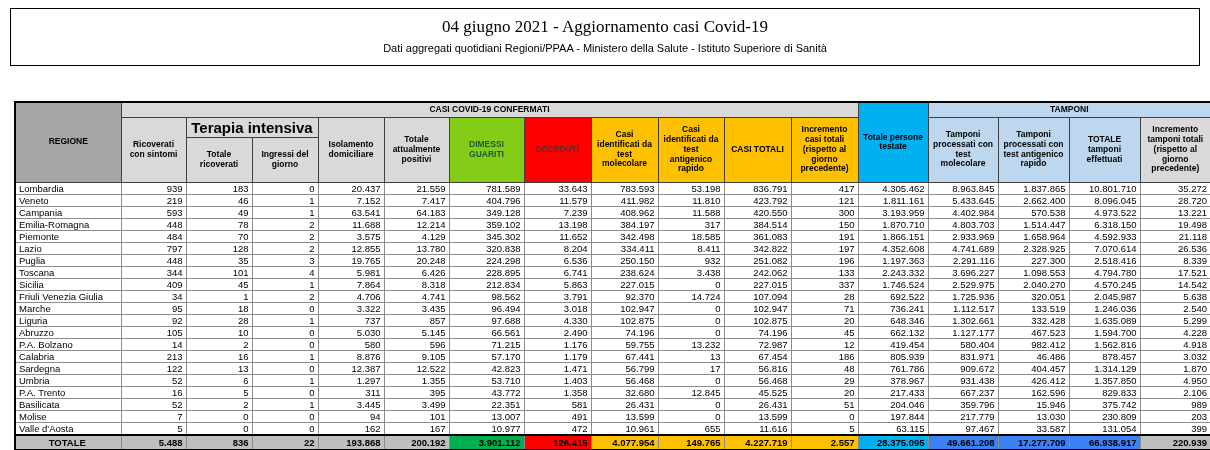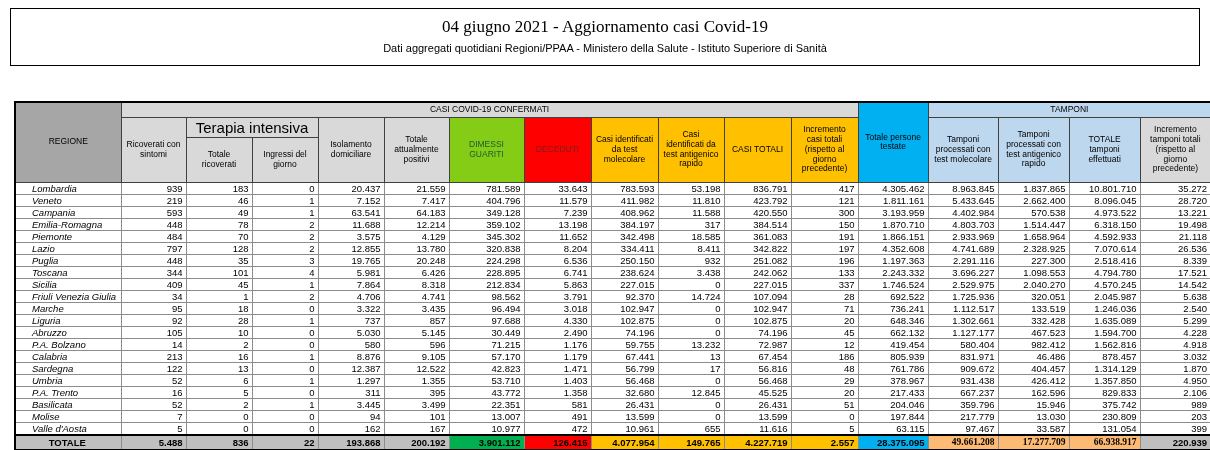--- a/index.html
+++ b/index.html
@@ -13,50 +13,50 @@
   }
   .title-line1 { font-size:17px;font-family:Liberation Serif, serif; }
   .title-line2 { font-size:11px; margin-top:5px; }
 
   .covid-table {
     margin:35px 0 0 14px; border-collapse:collapse; table-layout:fixed;
     width:1196px; border:2px solid #000;
   }
   .covid-table th {
     border:1px solid #404040; text-align:center; vertical-align:middle;
-    padding:1px 4px; line-height:1.15; font-weight:normal; font-size:8.5px;
+    padding:1px 4px; line-height:1.15; font-weight:bold; font-size:8.5px;
     overflow:hidden;
   }
   .covid-table td {
     border:1px solid #8c8c8c; font-size:9.5px; text-align:right;
     padding:0 3px 0 1px; height:11px; line-height:11px; white-space:nowrap;
     overflow:hidden;
   }
-  td.region { text-align:left; padding-left:16px;font-style:italic; }
+  td.region { text-align:left; padding-left:3px; }
   tr.hdr-a { height:15px; }
   tr.hdr-b { height:20px; }
   tr.hdr-c { height:45px; }
   .h-gray  { background:#a6a6a6; font-weight:bold; font-size:10px; }
   .h-band  { background:#d9d9d9; font-weight:bold; font-size:10.5px; }
   .h-sub   { background:#d9d9d9; }
   .h-green { background:#84cc16; color:#1c5c34; font-weight:bold; }
   .h-red   { background:#ff0000; color:#7b1e1e; font-weight:bold; }
   .h-yellow{ background:#ffc000; }
   .h-yellow-bold { background:#ffc000; font-weight:bold; font-size:9px; }
   .h-cyan  { background:#00b0f0; }
   .h-blue  { background:#bdd7ee; }
   .h-incgray { background:#d9d9d9; }
   tr.total-row td { font-weight:bold; border-top:2px solid #000; border-bottom:2px solid #000; height:13px; line-height:13px; }
   tr.total-row td.t-label { text-align:center; }
   .t-gray  { background:#bfbfbf; }
   .t-green { background:#00b050; }
   .t-red   { background:#ff0000; }
   .t-yellow{ background:#ffc000;margin-top:40px; }
   .t-cyan  { background:#00b0f0; }
-  .t-blue  { background:#fdba74;font-family:Liberation Serif, serif; }
+  .t-blue  { background:#3b82f6; }
 </style>
 </head>
 <body>
 
 <div class="title-box">
   <div class="title-line1">04 giugno 2021 - Aggiornamento casi Covid-19</div>
   <div class="title-line2">Dati aggregati quotidiani Regioni/PPAA - Ministero della Salute - Istituto Superiore di Sanità</div>
 </div>
 
 <table class="covid-table">
@@ -336,21 +336,21 @@
         <td>1.635.089</td>
         <td>5.299</td>
       </tr>
       <tr>
         <td class="region">Abruzzo</td>
         <td>105</td>
         <td>10</td>
         <td>0</td>
         <td>5.030</td>
         <td>5.145</td>
-        <td>30.449</td>
+        <td>66.561</td>
         <td>2.490</td>
         <td>74.196</td>
         <td>0</td>
         <td>74.196</td>
         <td>45</td>
         <td>662.132</td>
         <td>1.127.177</td>
         <td>467.523</td>
         <td>1.594.700</td>
         <td>4.228</td>

